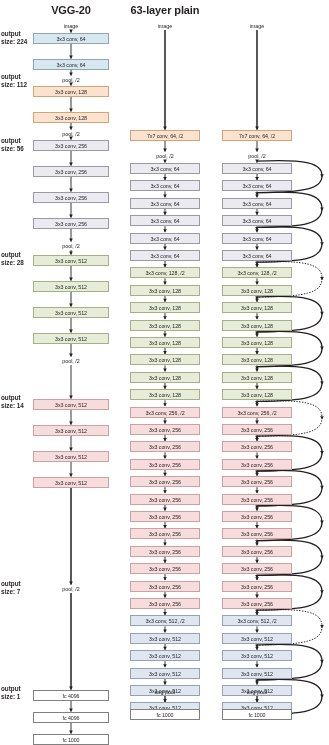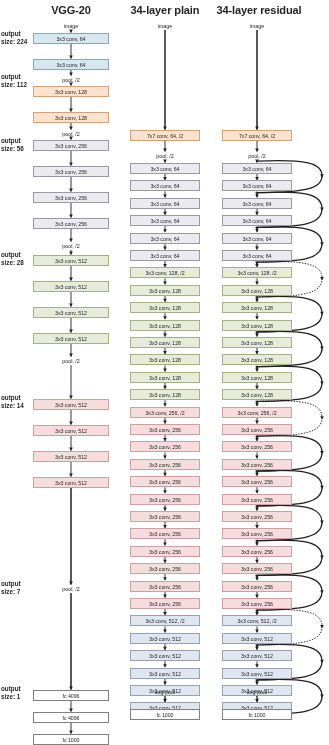--- a/index.html
+++ b/index.html
@@ -47,22 +47,21 @@
   
   svg#wires{position:absolute;left:0;top:0;width:329px;height:745px;
             pointer-events:none;}
 </style>
 </head>
 <body>
 
 <div id="stage">
 
   <div class="col-title" style="left:33px;top:4px;width:76px;">VGG-20</div>
-  <div class="col-title" style="left:125px;top:4px;width:80px;">34-layer plain</div>
-  <div class="col-title" style="left:214px;top:4px;width:90px;">34-layer residual</div>
+  <div class="col-title" style="left:125px;top:4px;width:80px;">63-layer plain</div>
 
   <div id="outlabels">
       <div class="outlabel" style="top: 30px;">
         <div>output</div>
         <div>size: 224</div>
       </div>
       <div class="outlabel" style="top: 73px;">
         <div>output</div>
         <div>size: 112</div>
       </div>

